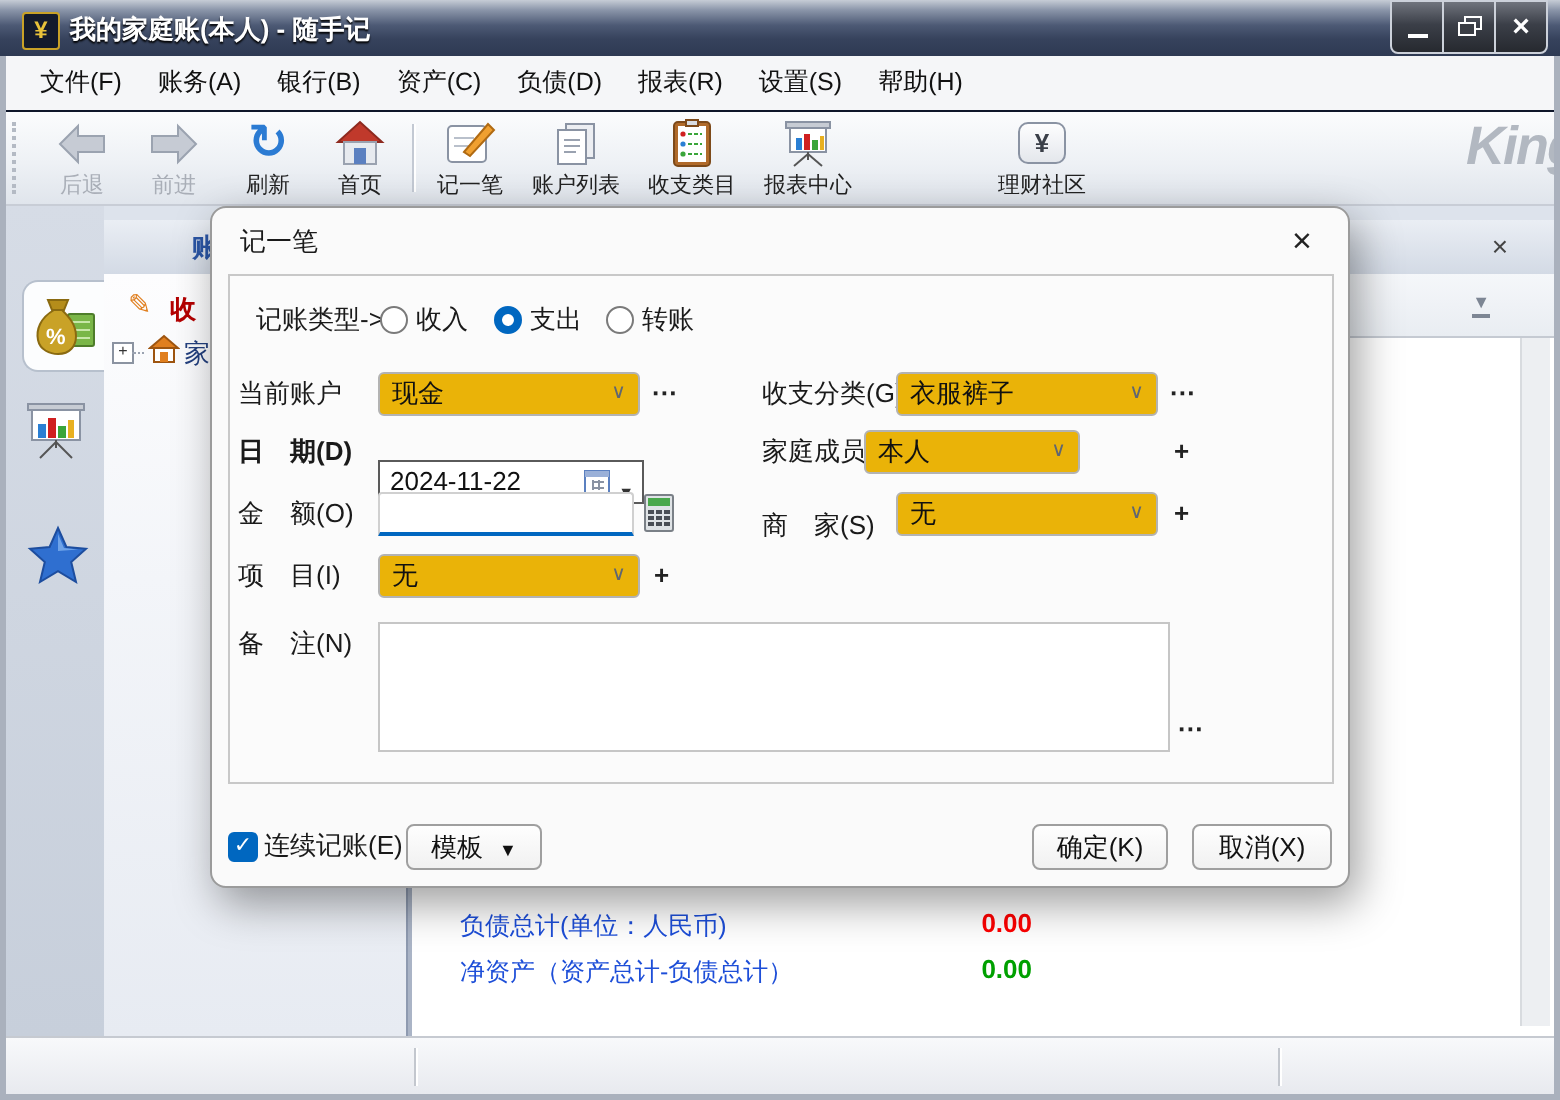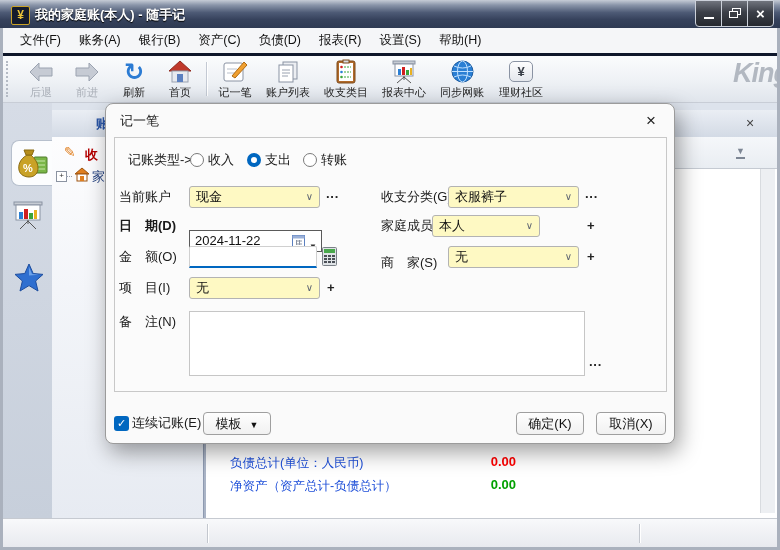--- a/index.html
+++ b/index.html
@@ -17,21 +17,21 @@
   .appicon{left:11px;top:6px;width:17px;height:17px;background:#141b2c;border:1px solid #c9a227;border-radius:2px;color:#e8c23a;font-size:12px;font-weight:bold;text-align:center;line-height:16px;}
   .title-text{left:35px;top:6px;color:#fff;font-size:13px;font-weight:bold;text-shadow:0 1px 1px #000;}
   .winbtns{right:6px;top:0;height:26px;display:flex;z-index:8;}
   .wbtn{width:25px;height:25px;background:linear-gradient(180deg,#70747d 0%,#3b3f48 45%,#26292f 100%);border:1px solid #ccd1da;margin-left:-1px;display:flex;align-items:center;justify-content:center;color:#fff;}
   .wbtn:first-child{border-bottom-left-radius:4px;}
   .wbtn:last-child{border-bottom-right-radius:4px;}
   .glyph-min{display:block;width:10px;height:2px;background:#fff;margin-top:8px;}
   .glyph-close{font-size:15px;font-weight:bold;line-height:1;}
 
   
-  .menubar{left:3px;top:28px;width:774px;height:28px;background:#f5f6f8;border-bottom:3px solid #0f172a;display:flex;align-items:center;padding-left:8px;box-sizing:border-box;z-index:5;}
+  .menubar{left:3px;top:28px;width:774px;height:28px;background:#f5f6f8;border-bottom:1px solid #0f172a;display:flex;align-items:center;padding-left:8px;box-sizing:border-box;z-index:5;}
   .menu-item{padding:0 9px;font-size:12.5px;color:#111;line-height:27px;}
 
   
   .toolbar{left:3px;top:56px;width:774px;height:46px;background:linear-gradient(180deg,#fbfcfd 0%,#eef1f5 55%,#e0e5ec 100%);border-bottom:1px solid #c8cdd6;z-index:5;}
   .gripper{left:3px;top:5px;width:3px;height:36px;border-left:2px dotted #b4bac4;}
   .titem{top:2px;width:48px;text-align:center;}
   .titem .tlabel{font-size:11px;color:#222;margin-top:0px;display:block;}
   .titem.disabled .tlabel{color:#a9aeb7;}
   .ticon{height:27px;display:flex;align-items:center;justify-content:center;}
   .tsep{left:203px;top:6px;width:1px;height:34px;background:#c3c9d3;border-right:1px solid #fff;}
@@ -71,21 +71,21 @@
   .sb-msg{left:224px;top:0;font-size:12.5px;color:#20306b;line-height:28px;}
 
   
   .dialog{left:105px;top:103px;width:568px;height:339px;background:#fafafa;border:1px solid #9b9b9b;border-radius:8px;box-shadow:4px 8px 22px rgba(0,0,0,.38);z-index:20;}
   .dlg-title{left:14px;top:8px;font-size:13px;color:#1a1a1a;}
   .dlg-close{left:528px;top:4px;width:34px;height:25px;text-align:center;line-height:25px;font-size:17px;color:#222;}
   .groupbox{left:8px;top:33px;width:551px;height:253px;border:1px solid #c8c8c8;background:#fbfbfb;}
   .flabel{font-size:13px;color:#1a1a1a;line-height:22px;}
   .rdo{width:14px;height:14px;border-radius:50%;border:1px solid #7a7a7a;background:#fff;box-sizing:border-box;}
   .rdo.sel{border:4px solid #0067c0;}
-  .cmb{height:22px;background:#fef9c3;border:1px solid #b3b3b3;border-radius:3px;box-sizing:border-box;font-size:13px;line-height:20px;padding-left:6px;color:#111;}
+  .cmb{height:22px;background:#eab308;border:1px solid #b3b3b3;border-radius:3px;box-sizing:border-box;font-size:13px;line-height:20px;padding-left:6px;color:#111;}
   .chev{position:absolute;right:6px;top:0;color:#5f6672;font-size:10px;line-height:20px;}
   .mini-btn{font-size:13px;font-weight:bold;color:#222;line-height:22px;}
   .datebox{height:22px;background:#fff;border:1px solid #5a5a5a;box-sizing:border-box;font-size:13px;line-height:20px;padding-left:5px;color:#111;margin-top:15px;}
   .date-ic{position:absolute;right:16px;top:3px;}
   .date-arr{position:absolute;right:4px;top:6px;font-size:8px;color:#333;}
   .amount-input{height:22px;width:128px;background:#fff;border:1px solid #d0d0d0;border-bottom:2px solid #0067c0;box-sizing:border-box;font-size:13px;padding:0 5px;outline:none;border-radius:2px 2px 0 0;}
   .memo{background:#fff;border:1px solid #c6c6c6;box-sizing:border-box;}
   .chk{width:15px;height:15px;background:#0067c0;border-radius:3px;color:#fff;font-size:11px;line-height:15px;text-align:center;}
   .btn{background:linear-gradient(180deg,#fefefe,#f1f1f1);border:1px solid #9f9f9f;border-radius:4px;font-size:13px;color:#111;text-align:center;line-height:21px;box-sizing:border-box;}
   .tpl-arr{font-size:9px;margin-left:8px;}
@@ -208,32 +208,20 @@
             <rect x="7" y="10" width="3" height="6" fill="#2a7fd4"></rect>
             <rect x="11" y="8" width="3" height="8" fill="#d02020"></rect>
             <rect x="15" y="11" width="3" height="5" fill="#3aa53a"></rect>
             <rect x="19" y="9" width="2" height="7" fill="#e8b020"></rect>
             <line x1="13" y1="17" x2="13" y2="21" stroke="#555"></line>
             <line x1="13" y1="18" x2="6" y2="24" stroke="#555"></line>
             <line x1="13" y1="18" x2="20" y2="24" stroke="#555"></line>
           </svg>
         </div>
       <span class="tlabel">报表中心</span>
-    </div>
-    <div class="abs titem" style="left:432px;width:54px;">
-      <div class="ticon">
-          <svg width="25" height="25" viewBox="0 0 25 25">
-            <circle cx="12.5" cy="12.5" r="10.5" fill="#2a7fd4" stroke="#1a5aa0"></circle>
-            <ellipse cx="12.5" cy="12.5" rx="5" ry="10.5" fill="none" stroke="#bfe0ff"></ellipse>
-            <line x1="2" y1="12.5" x2="23" y2="12.5" stroke="#bfe0ff"></line>
-            <path d="M4 7 Q12.5 11 21 7" fill="none" stroke="#bfe0ff"></path>
-            <path d="M4 18 Q12.5 14 21 18" fill="none" stroke="#bfe0ff"></path>
-          </svg>
-        </div>
-      <span class="tlabel">同步网账</span>
     </div>
     <div class="abs titem" style="left:491px;width:54px;">
       <div class="ticon">
         <span style="display:inline-block;width:22px;height:19px;background:linear-gradient(180deg,#fdfdfe,#e4e7ec);border:1px solid #8a93a3;border-radius:5px;font-size:13px;font-weight:bold;color:#3a3f48;line-height:19px;">¥</span>
       </div>
       <span class="tlabel">理财社区</span>
     </div>
   </div>
   <div class="abs brand">Kingd</div>
 

